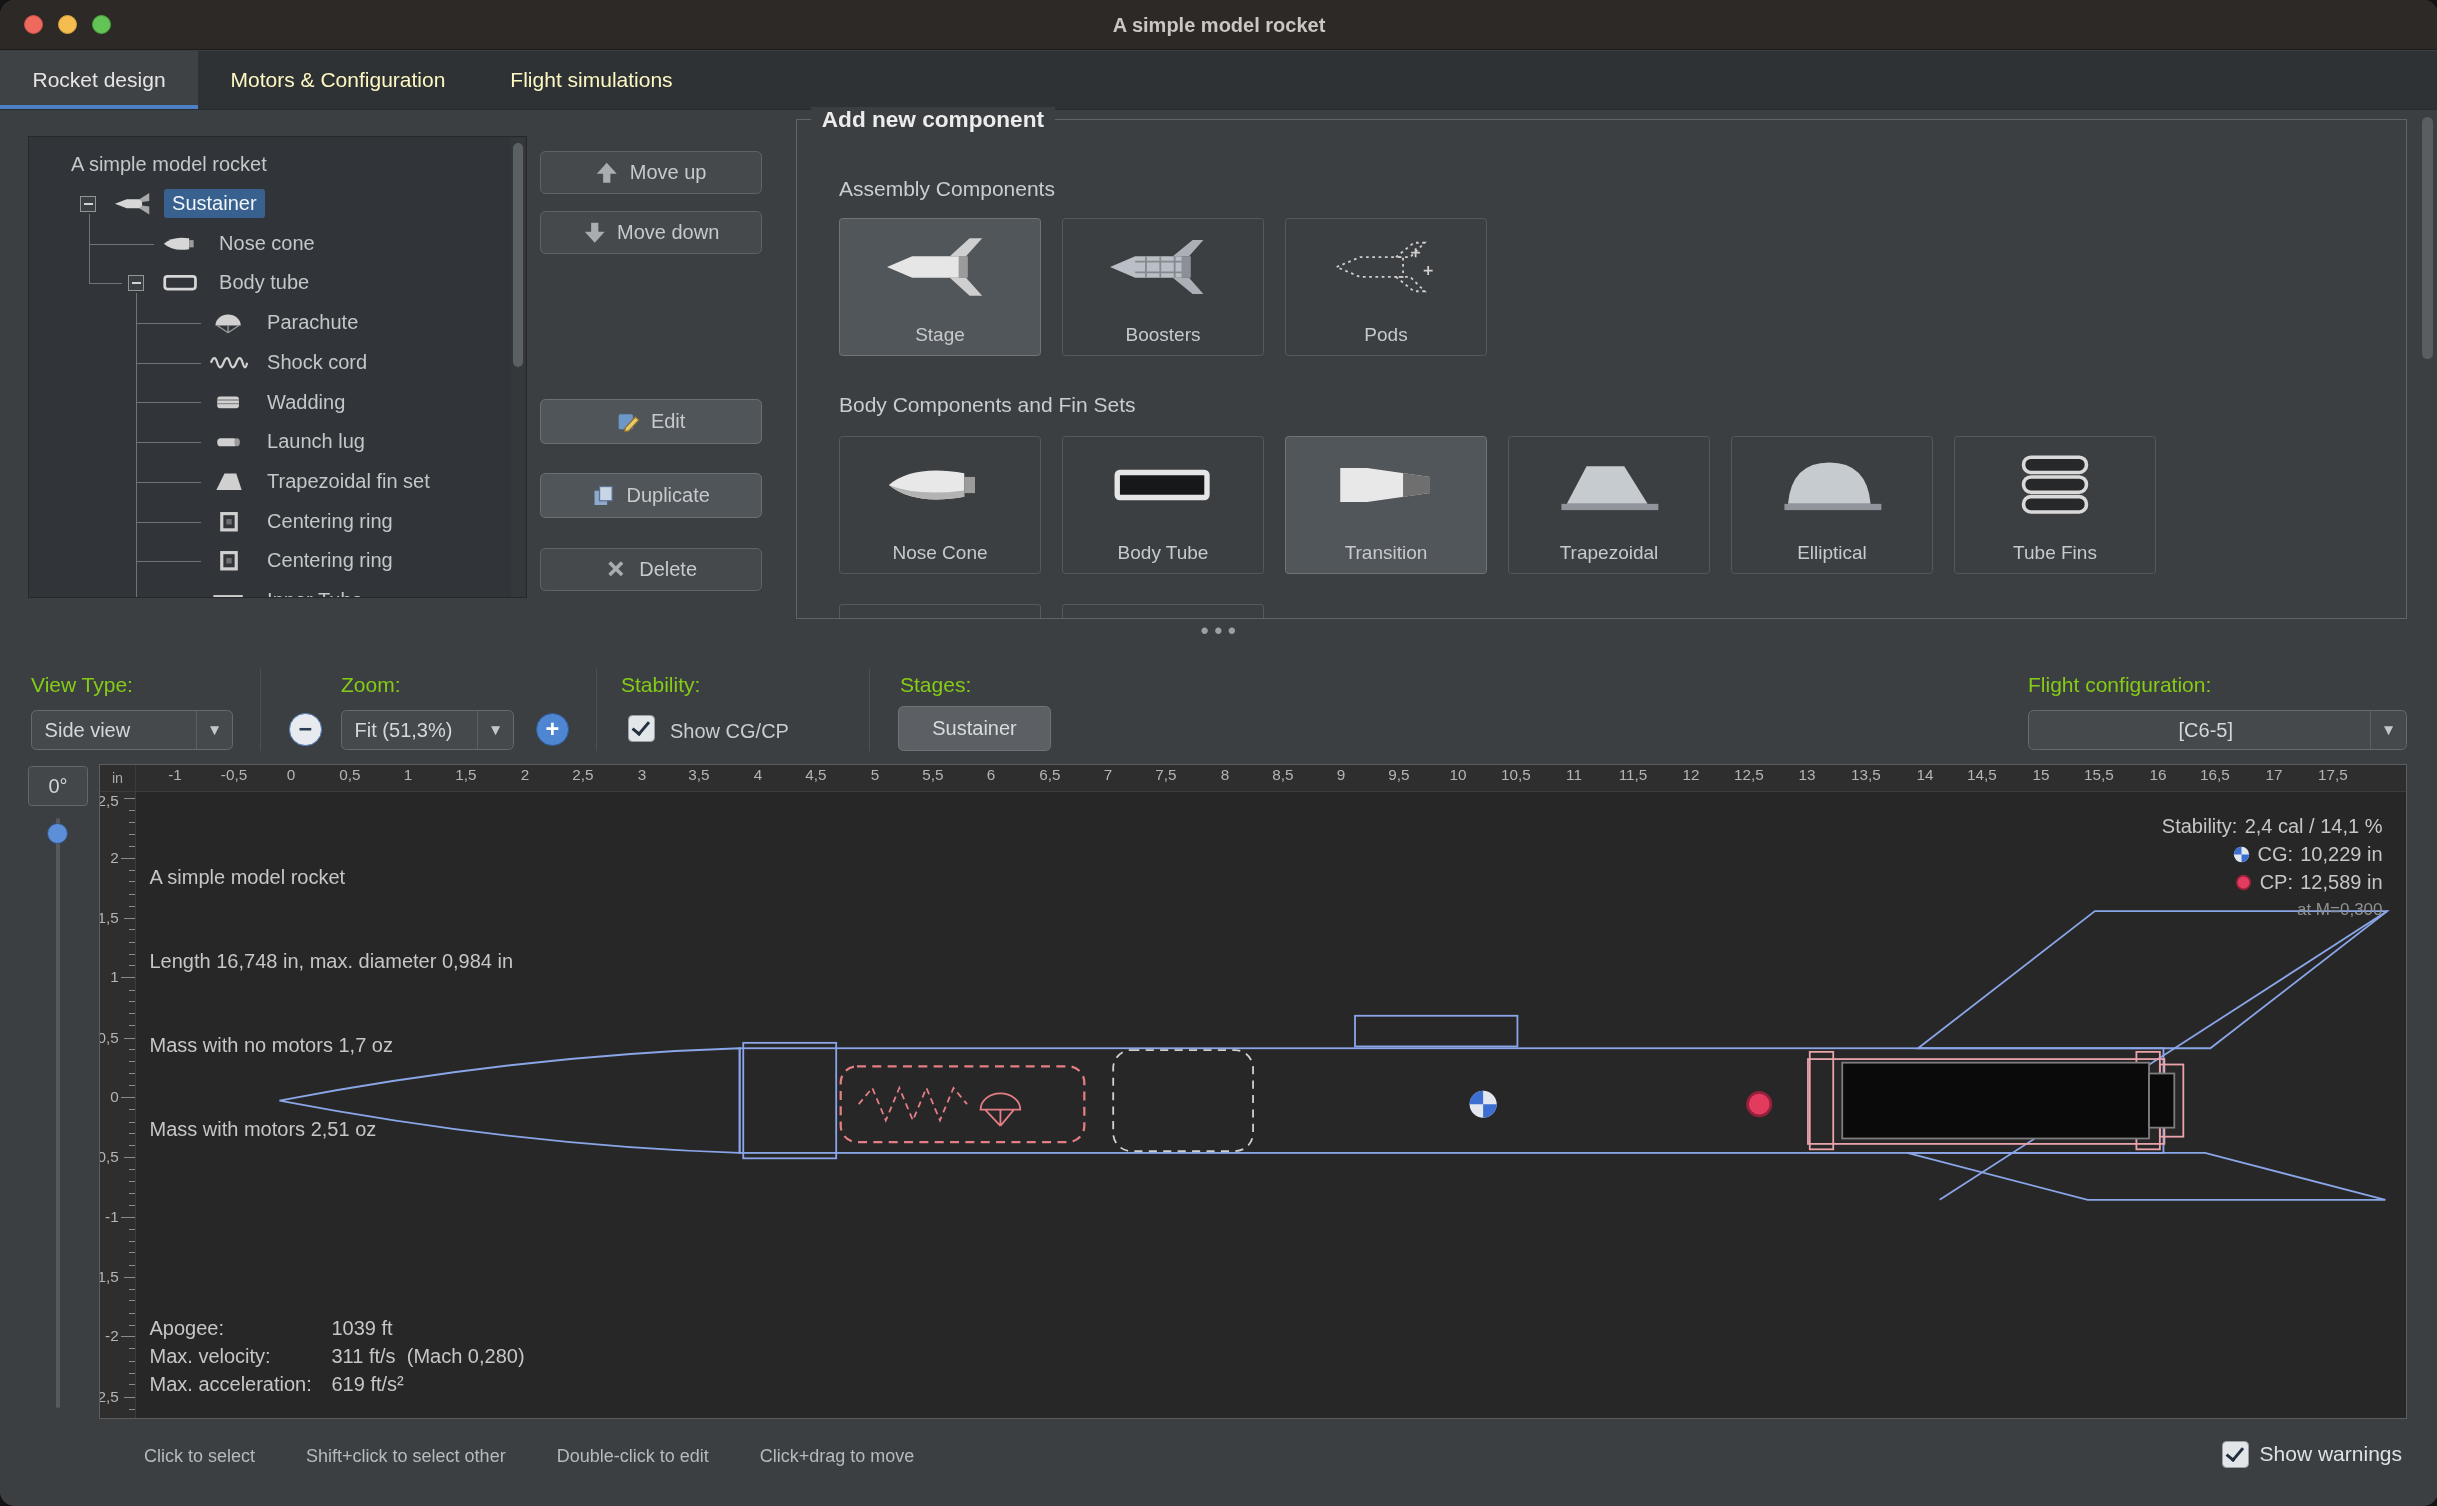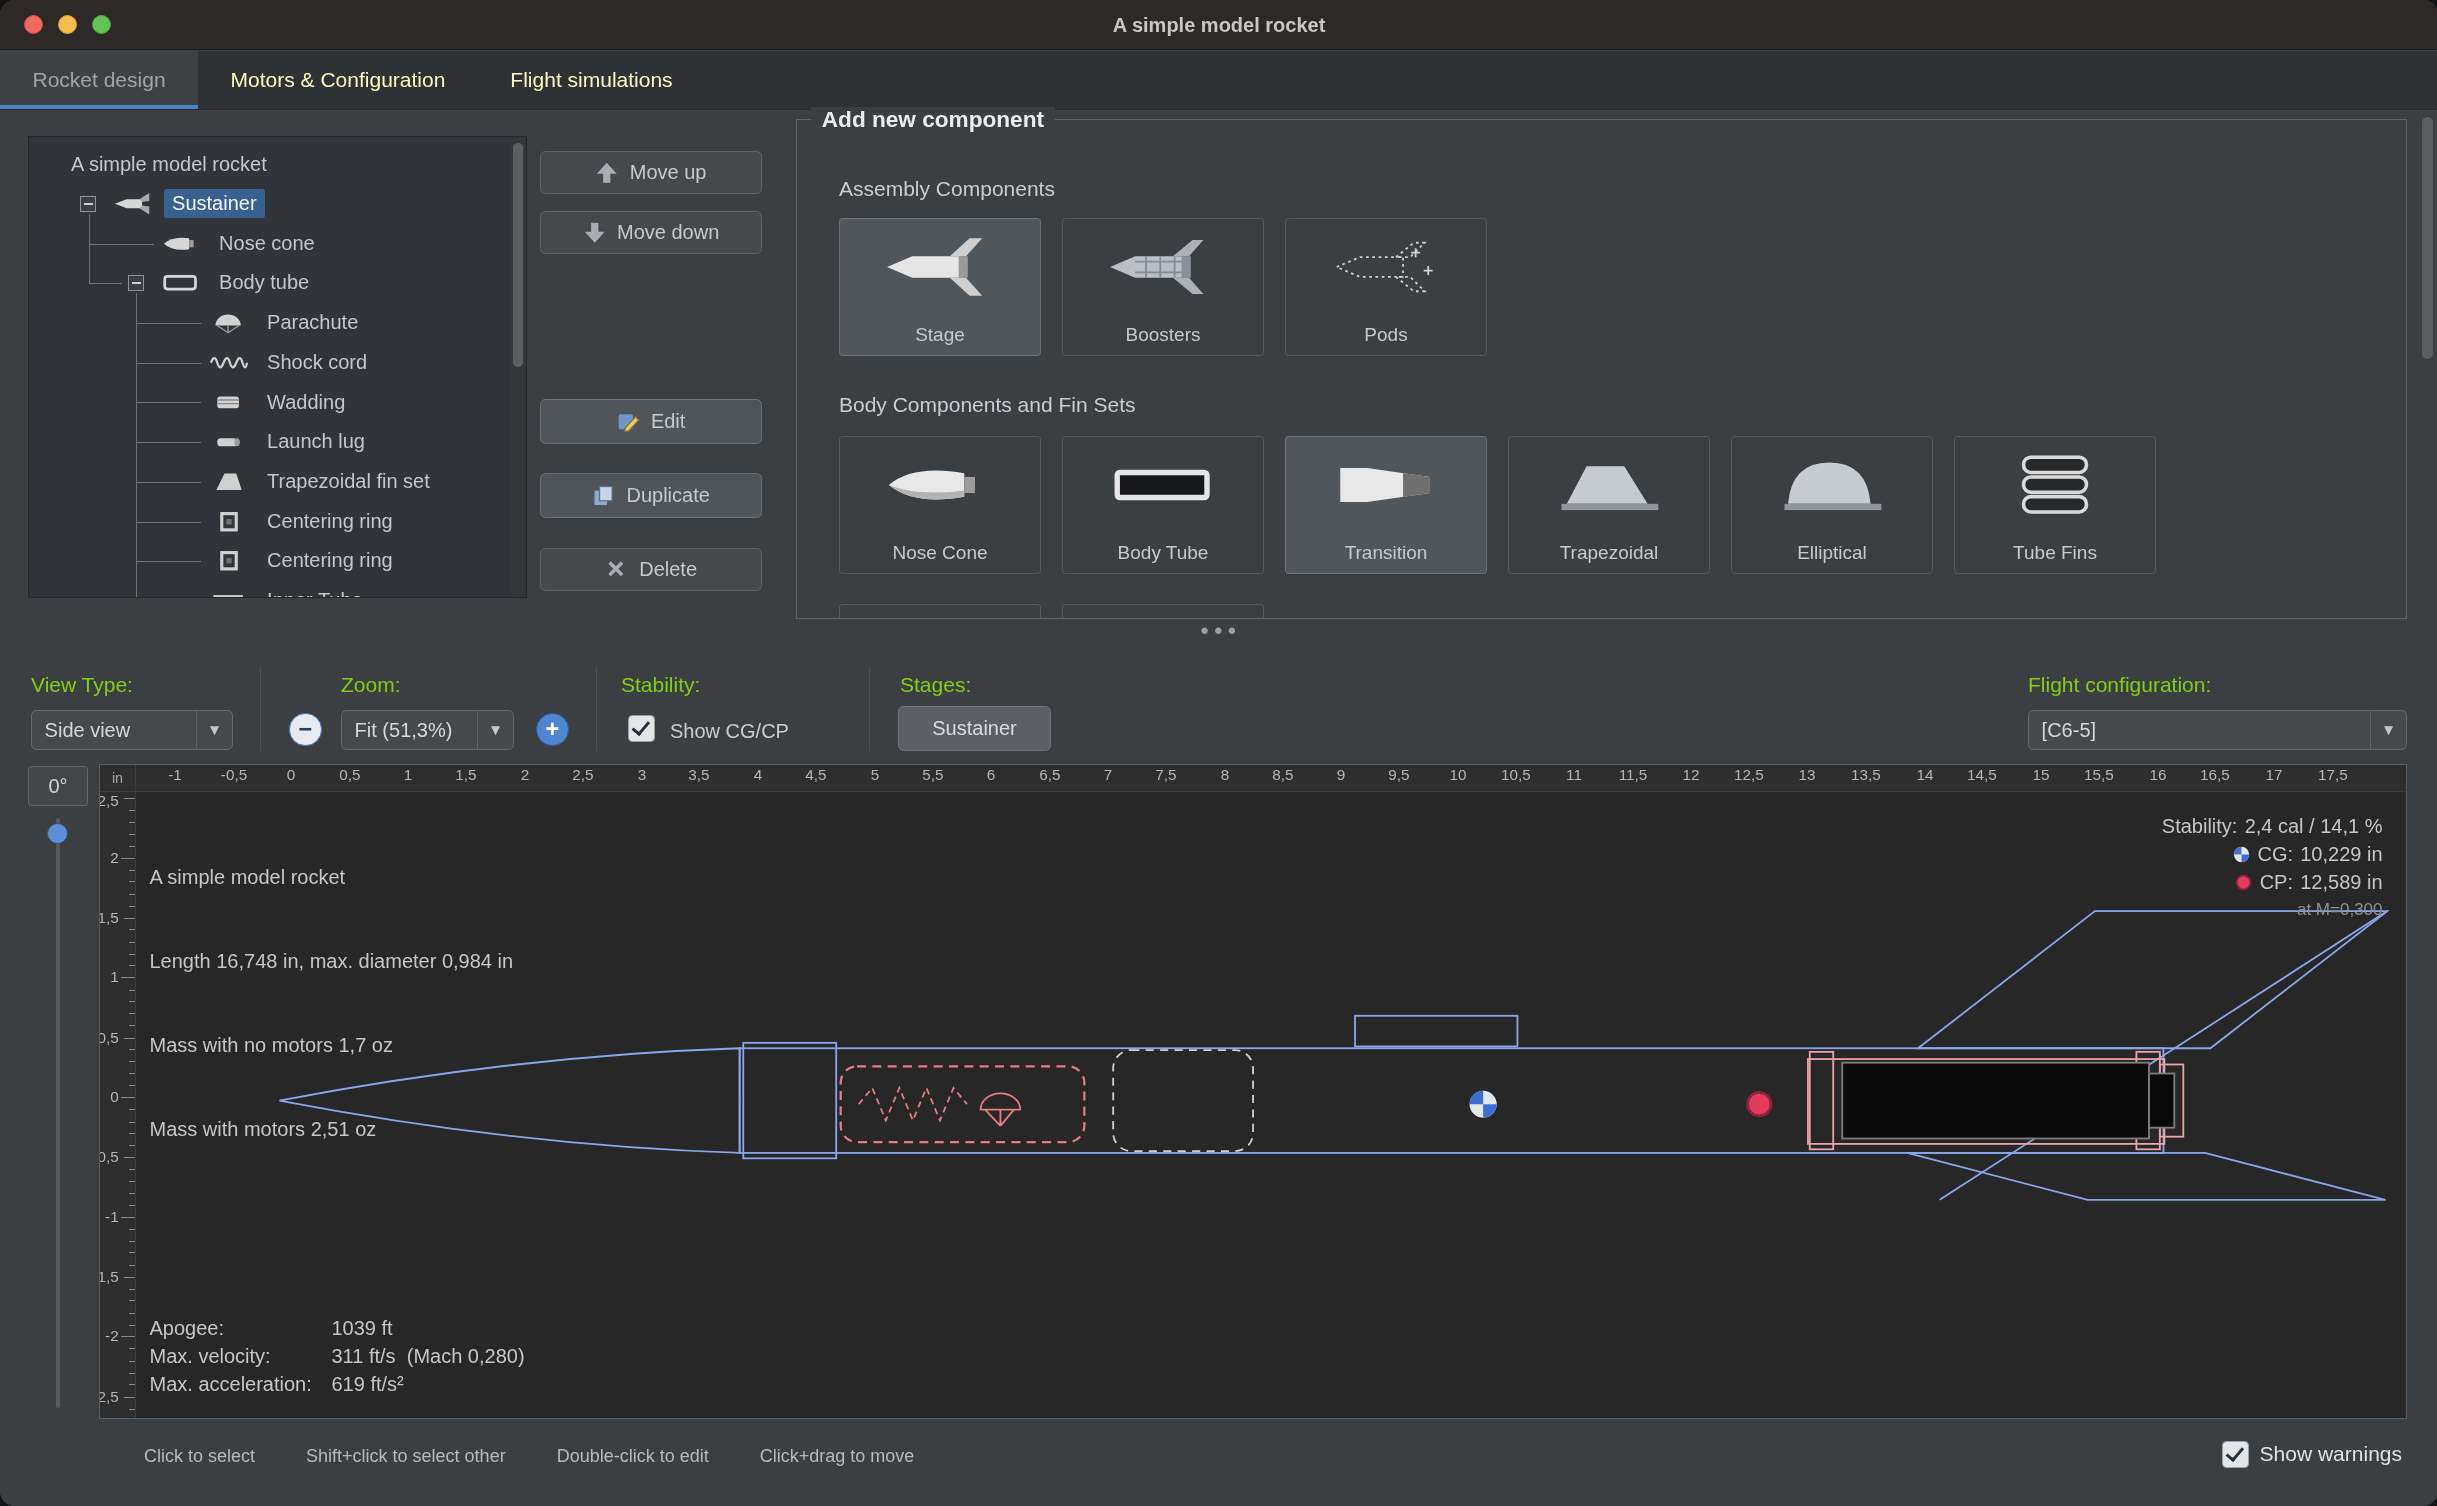--- a/index.html
+++ b/index.html
@@ -12,21 +12,21 @@
   .traffic{position:absolute;left:23.5px;top:15.3px;display:flex;gap:15.3px}
   .tl{width:19px;height:19px;border-radius:50%;display:inline-block}
   .tl.red{background:#ee6a5f;border:0.9px solid #ce5347}
   .tl.yellow{background:#f5bd4f;border:0.9px solid #d6a243}
   .tl.green{background:#61c454;border:0.9px solid #4da53f}
   .wtitle{position:absolute;left:0;right:0;top:0;height:50px;display:flex;align-items:center;justify-content:center;font-size:20px;font-weight:bold;color:#c9c6c3}
 
   
   .tabbar{position:absolute;left:0;top:51px;width:100%;height:59px;background:#2f3234;border-bottom:0.9px solid #292c2e;display:flex}
   .tab{padding:0 32.5px;display:flex;align-items:center;font-size:21px;color:#fef9c3;position:relative}
-  .tab.active{background:#3e4245;color:#a3a3a3}
+  .tab.active{background:#3e4245;color:#e5e5e5}
   .tab.active::after{content:"";position:absolute;left:0;right:0;bottom:0;height:4.5px;background:#4c7fc4}
 
   
   .tree-panel{position:absolute;left:28px;top:136px;width:499px;height:462px;background:#313539;border:0.9px solid #26282a;overflow:hidden}
   .tree-rows{position:absolute;inset:0}
   .tree-row{position:absolute;left:0;right:16.3px;height:40px}
   .tree-row .lbl{position:absolute;top:5.4px;height:29px;display:flex;align-items:center;font-size:20px;color:#c4c7ca;padding:0 8.1px;border-radius:2.7px;white-space:nowrap}
   .tree-row .lbl.sel{background:#38618f;color:#f0f4f8}
   .tree-row .ticon{position:absolute;top:8.1px;width:43px;height:23.5px}
   .expander{position:absolute;top:11.7px;width:16.3px;height:16.3px;border:0.9px solid #8f9498;background:#3c3f41}
@@ -52,21 +52,21 @@
   .cbtn .ccap{position:absolute;left:0;right:0;bottom:9px;text-align:center;font-size:19px;color:#c6cacd}
   .stub{width:202px;height:23.5px;border:0.9px solid #55595c;border-radius:3.6px 3.6px 0 0;border-bottom:none}
   .more-dots{position:absolute;left:1183px;top:618px;width:76px;text-align:center;color:#9aa0a4;font-size:23.5px;letter-spacing:5.4px}
   .win-scrollbar{position:absolute;right:3.6px;top:110px;width:14.4px;height:549px}
   .win-scrollbar .thumb{position:absolute;left:1.8px;top:7.2px;width:10.8px;height:242px;background:#595e61;border-radius:6.3px}
 
   
   .tlabel{position:absolute;top:673px;font-size:21px;color:#84cc16}
   .combo{position:absolute;top:710px;height:40px;background:#45494c;border:0.9px solid #646a6e;border-radius:5.4px;display:flex;align-items:center;color:#d5d8db;font-size:20px;padding-left:12.6px}
   .combo .arrow{position:absolute;right:0;top:0;bottom:0;width:36px;border-left:0.9px solid #5a5f63;display:flex;align-items:center;justify-content:center;color:#c3c7ca;font-size:15.3px}
-  .combo.center span.val{width:100%;text-align:left;padding-right:36px}
+  .combo.center span.val{width:100%;text-align:center;padding-right:36px}
   .roundbtn{position:absolute;top:713px;width:32.5px;height:32.5px;border-radius:50%;display:flex;align-items:center;justify-content:center;font-size:23.5px;font-weight:bold}
   .roundbtn.minus{background:#e7ebef;border:1.8px solid #4f7cba;color:#2c3e55}
   .roundbtn.plus{background:#4f86d2;border:1.8px solid #2e5a96;color:#fff}
   .tdivider{position:absolute;top:668px;height:83px;width:0.9px;background:#4c5053}
   .checkbox{position:absolute;width:27px;height:27px;background:#e3e6e9;border:0.9px solid #9aa0a5;border-radius:4.5px;display:flex;align-items:center;justify-content:center}
   .checkbox::after{content:"";width:7.2px;height:13.5px;border:solid #22303f;border-width:0 3.6px 3.6px 0;transform:rotate(40deg);margin-top:-3.6px}
   .cblabel{position:absolute;font-size:20px;color:#c9cdd1}
   .toggle{position:absolute;left:898px;top:706px;width:153px;height:45px;background:#5c6064;border:0.9px solid #6f7478;border-radius:5.4px;display:flex;align-items:center;justify-content:center;font-size:20px;color:#d9dcdf}
 
   

